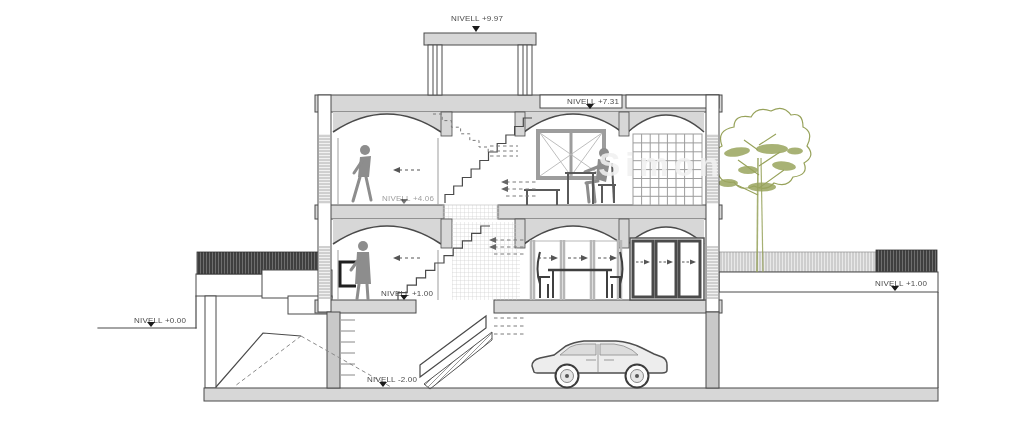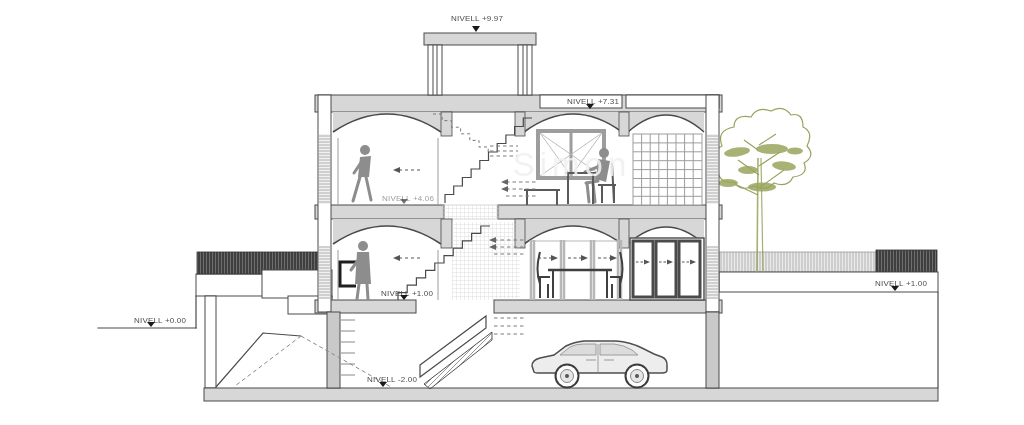--- a/index.html
+++ b/index.html
@@ -4,22 +4,22 @@
 <style>
   html,body{margin:0;padding:0;background:#ffffff;}
   body{width:1024px;height:425px;overflow:hidden;font-family:"Liberation Sans",sans-serif;}
   .stage{position:relative;width:816px;height:425px;background:#fff;}
   svg{position:absolute;left:0;top:0;}
   .lvl{font-family:"Liberation Sans",sans-serif;font-size:8px;fill:#4c4c4c;letter-spacing:.2px;}
   .faint{opacity:.55;}
   .watermark{position:absolute;top:142px;left:352px;width:372px;pointer-events:none;
              text-align:center;color:rgba(236,236,236,.78);}
   .wm-brand{font-size:96px;font-weight:700;letter-spacing:12px;line-height:.95;}
-  .wm-agent{font-size:33px;font-weight:400;letter-spacing:5px;color:rgba(240,240,240,.88);
-            text-align:center;margin:4px 0 0 68px;}
+  .wm-agent{font-size:33px;font-weight:700;letter-spacing:5px;color:rgba(240,240,240,.88);
+            text-align:right;margin:4px 0 0 68px;}
 </style>
 </head>
 <body>
 
 <div class="stage">
 <svg width="1024" height="425" viewBox="0 0 1024 425">
   <defs>
     <pattern id="darkHatch" width="3" height="8" patternUnits="userSpaceOnUse">
       <rect width="3" height="8" fill="#6e6e6e"></rect>
       <line x1="1" y1="0" x2="1" y2="8" stroke="#2b2b2b" stroke-width="1.4"></line>

